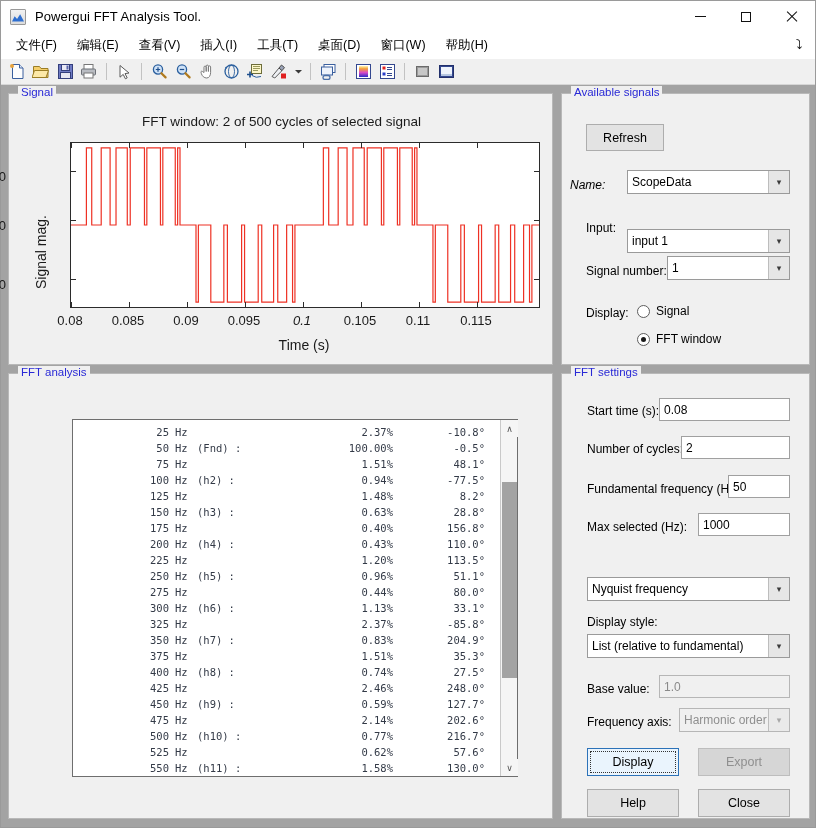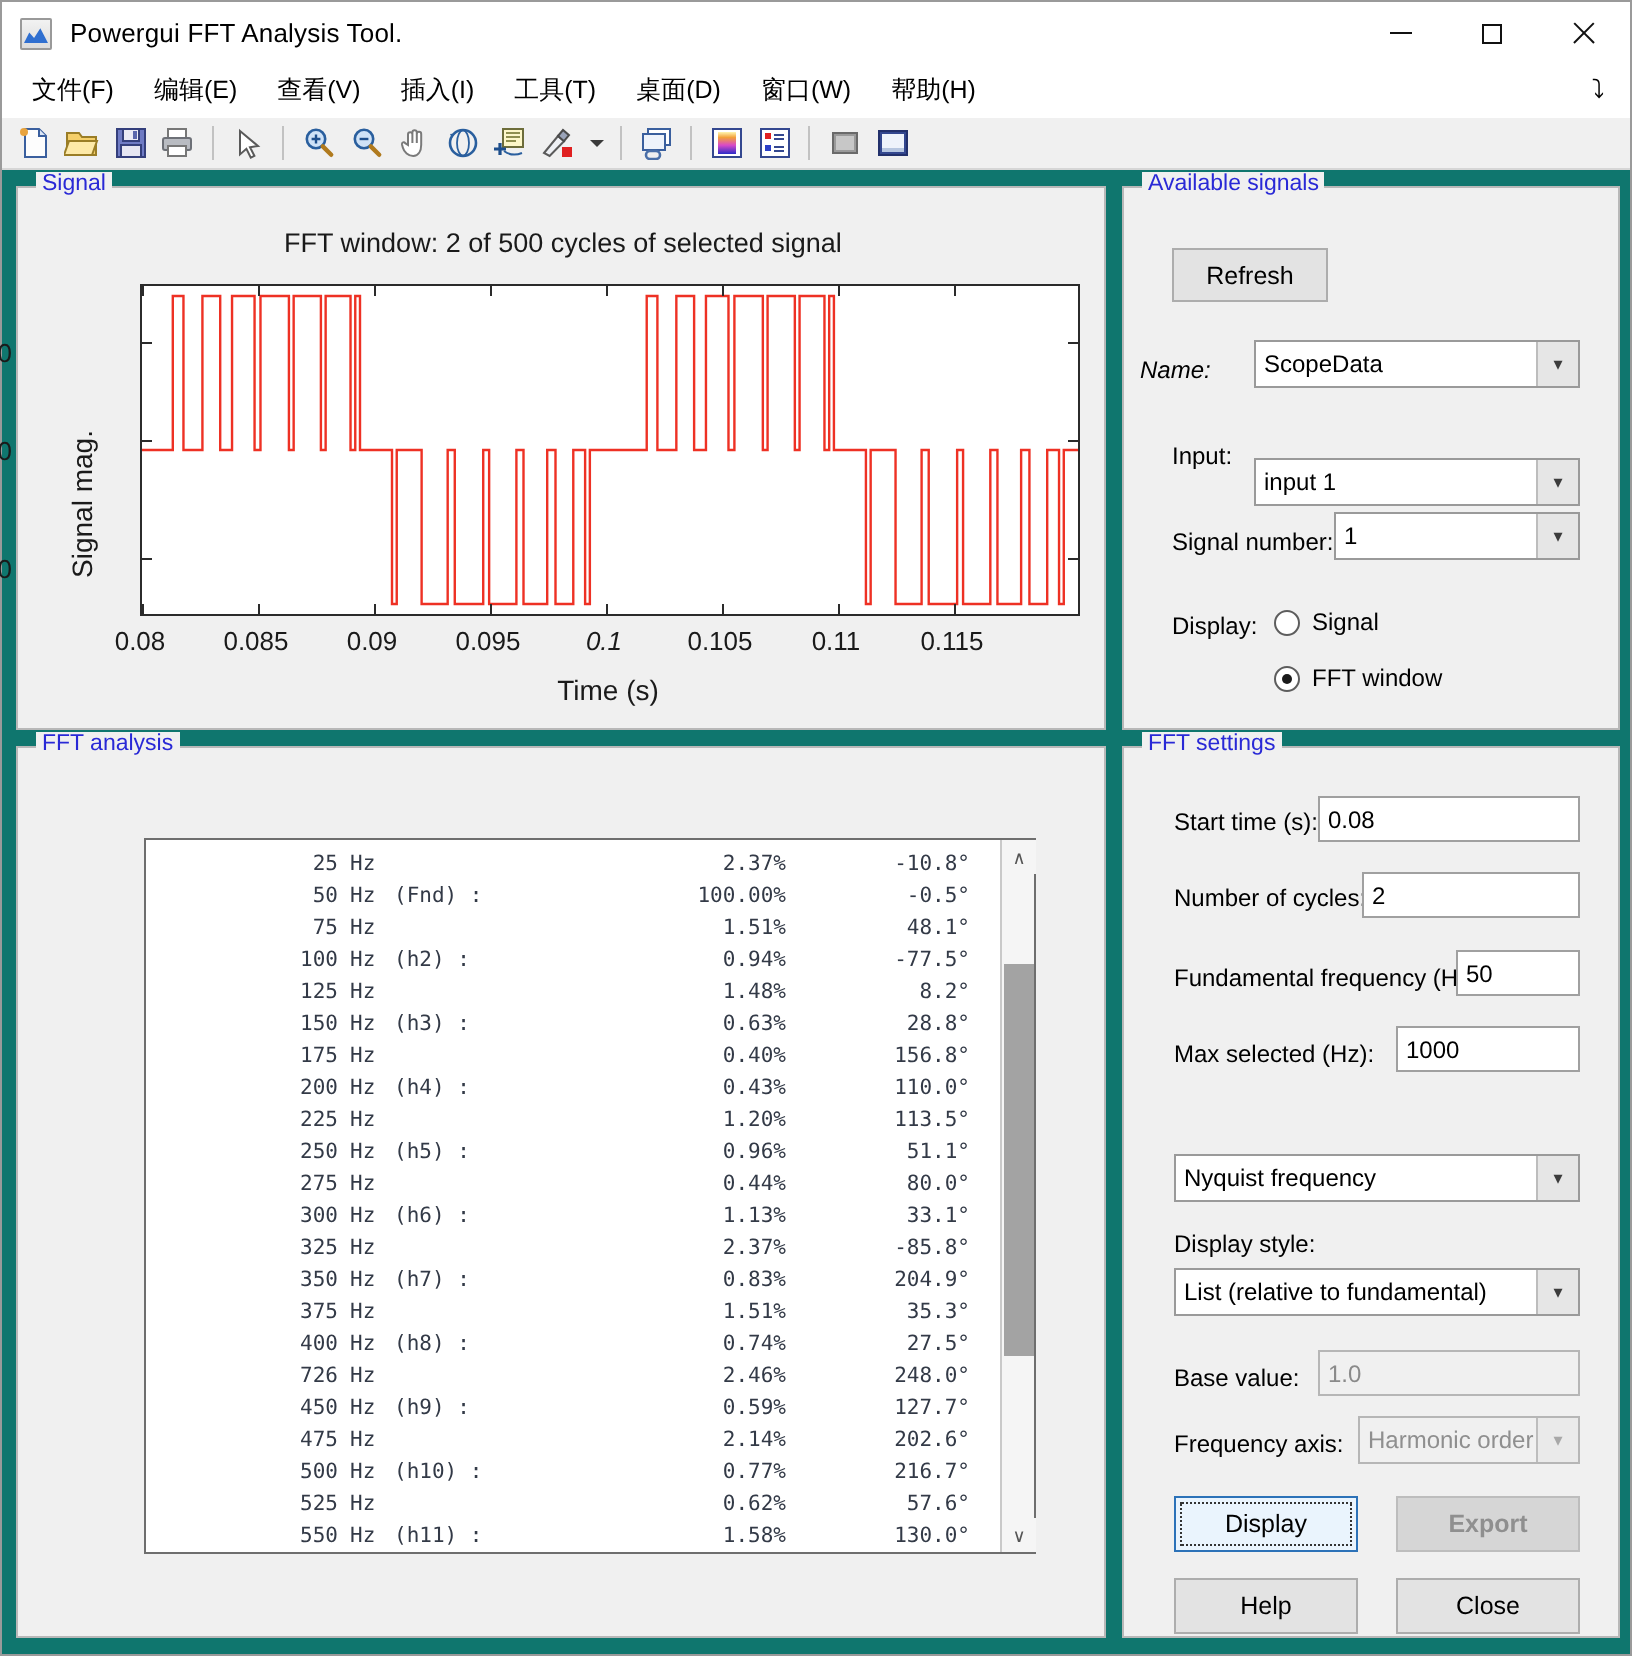--- a/index.html
+++ b/index.html
@@ -6,21 +6,21 @@
   html, body {
     margin: 0; padding: 0;
     width: 816px; height: 828px;
     background: #ffffff;
     font-family: "Liberation Sans", sans-serif;
     overflow: hidden;
   }
   #app {
     position: relative;
     width: 816px; height: 828px;
-    background: #0f766e;
+    background: #a3a3a3;
     border: 1px solid #9a9a9a;
   }
 
   
   .titlebar {
     position: absolute; left: 0; top: 0;
     width: 814px; height: 31px;
     background: #ffffff;
     display: flex; align-items: center;
   }
@@ -205,21 +205,21 @@
     display: flex; align-items: center; justify-content: center;
     font-size: 12.5px; color: #000;
   }
   .btn.focused {
     background: #eaf4fd; border: 1px solid #2c72b8;
   }
   .btn.focused .inner {
     position: absolute; left: 2px; top: 2px; right: 2px; bottom: 2px;
     border: 1px dotted #333;
   }
-  .btn.disabled { background: #d6d6d6; border-color: #bdbdbd; color: #8f8f8f; font-weight: bold; }
+  .btn.disabled { background: #d6d6d6; border-color: #bdbdbd; color: #8f8f8f; }
 
   .radio-row { position: absolute; display: flex; align-items: center; font-size: 12px; color: #000; }
   .radio {
     width: 13px; height: 13px; border-radius: 50%;
     border: 1px solid #5d5d5d; background: #fff;
     margin-right: 6px; position: relative; flex: none;
   }
   .radio.on::after {
     content: ""; position: absolute; left: 3px; top: 3px;
     width: 5px; height: 5px; border-radius: 50%; background: #1a1a1a;
@@ -472,21 +472,21 @@
           <div class="lrow"><span class="c-freq">175</span><span class="c-hz">Hz</span><span class="c-h"></span><span class="c-mag">0.40%</span><span class="c-ang">156.8°</span></div>
           <div class="lrow"><span class="c-freq">200</span><span class="c-hz">Hz</span><span class="c-h">(h4) :</span><span class="c-mag">0.43%</span><span class="c-ang">110.0°</span></div>
           <div class="lrow"><span class="c-freq">225</span><span class="c-hz">Hz</span><span class="c-h"></span><span class="c-mag">1.20%</span><span class="c-ang">113.5°</span></div>
           <div class="lrow"><span class="c-freq">250</span><span class="c-hz">Hz</span><span class="c-h">(h5) :</span><span class="c-mag">0.96%</span><span class="c-ang">51.1°</span></div>
           <div class="lrow"><span class="c-freq">275</span><span class="c-hz">Hz</span><span class="c-h"></span><span class="c-mag">0.44%</span><span class="c-ang">80.0°</span></div>
           <div class="lrow"><span class="c-freq">300</span><span class="c-hz">Hz</span><span class="c-h">(h6) :</span><span class="c-mag">1.13%</span><span class="c-ang">33.1°</span></div>
           <div class="lrow"><span class="c-freq">325</span><span class="c-hz">Hz</span><span class="c-h"></span><span class="c-mag">2.37%</span><span class="c-ang">-85.8°</span></div>
           <div class="lrow"><span class="c-freq">350</span><span class="c-hz">Hz</span><span class="c-h">(h7) :</span><span class="c-mag">0.83%</span><span class="c-ang">204.9°</span></div>
           <div class="lrow"><span class="c-freq">375</span><span class="c-hz">Hz</span><span class="c-h"></span><span class="c-mag">1.51%</span><span class="c-ang">35.3°</span></div>
           <div class="lrow"><span class="c-freq">400</span><span class="c-hz">Hz</span><span class="c-h">(h8) :</span><span class="c-mag">0.74%</span><span class="c-ang">27.5°</span></div>
-          <div class="lrow"><span class="c-freq">726</span><span class="c-hz">Hz</span><span class="c-h"></span><span class="c-mag">2.46%</span><span class="c-ang">248.0°</span></div>
+          <div class="lrow"><span class="c-freq">425</span><span class="c-hz">Hz</span><span class="c-h"></span><span class="c-mag">2.46%</span><span class="c-ang">248.0°</span></div>
           <div class="lrow"><span class="c-freq">450</span><span class="c-hz">Hz</span><span class="c-h">(h9) :</span><span class="c-mag">0.59%</span><span class="c-ang">127.7°</span></div>
           <div class="lrow"><span class="c-freq">475</span><span class="c-hz">Hz</span><span class="c-h"></span><span class="c-mag">2.14%</span><span class="c-ang">202.6°</span></div>
           <div class="lrow"><span class="c-freq">500</span><span class="c-hz">Hz</span><span class="c-h">(h10) :</span><span class="c-mag">0.77%</span><span class="c-ang">216.7°</span></div>
           <div class="lrow"><span class="c-freq">525</span><span class="c-hz">Hz</span><span class="c-h"></span><span class="c-mag">0.62%</span><span class="c-ang">57.6°</span></div>
           <div class="lrow"><span class="c-freq">550</span><span class="c-hz">Hz</span><span class="c-h">(h11) :</span><span class="c-mag">1.58%</span><span class="c-ang">130.0°</span></div>
         </div>
       <div class="vscroll">
         <div class="vs-arrow vs-up">∧</div>
         <div class="vs-thumb"></div>
         <div class="vs-arrow vs-dn">∨</div>

